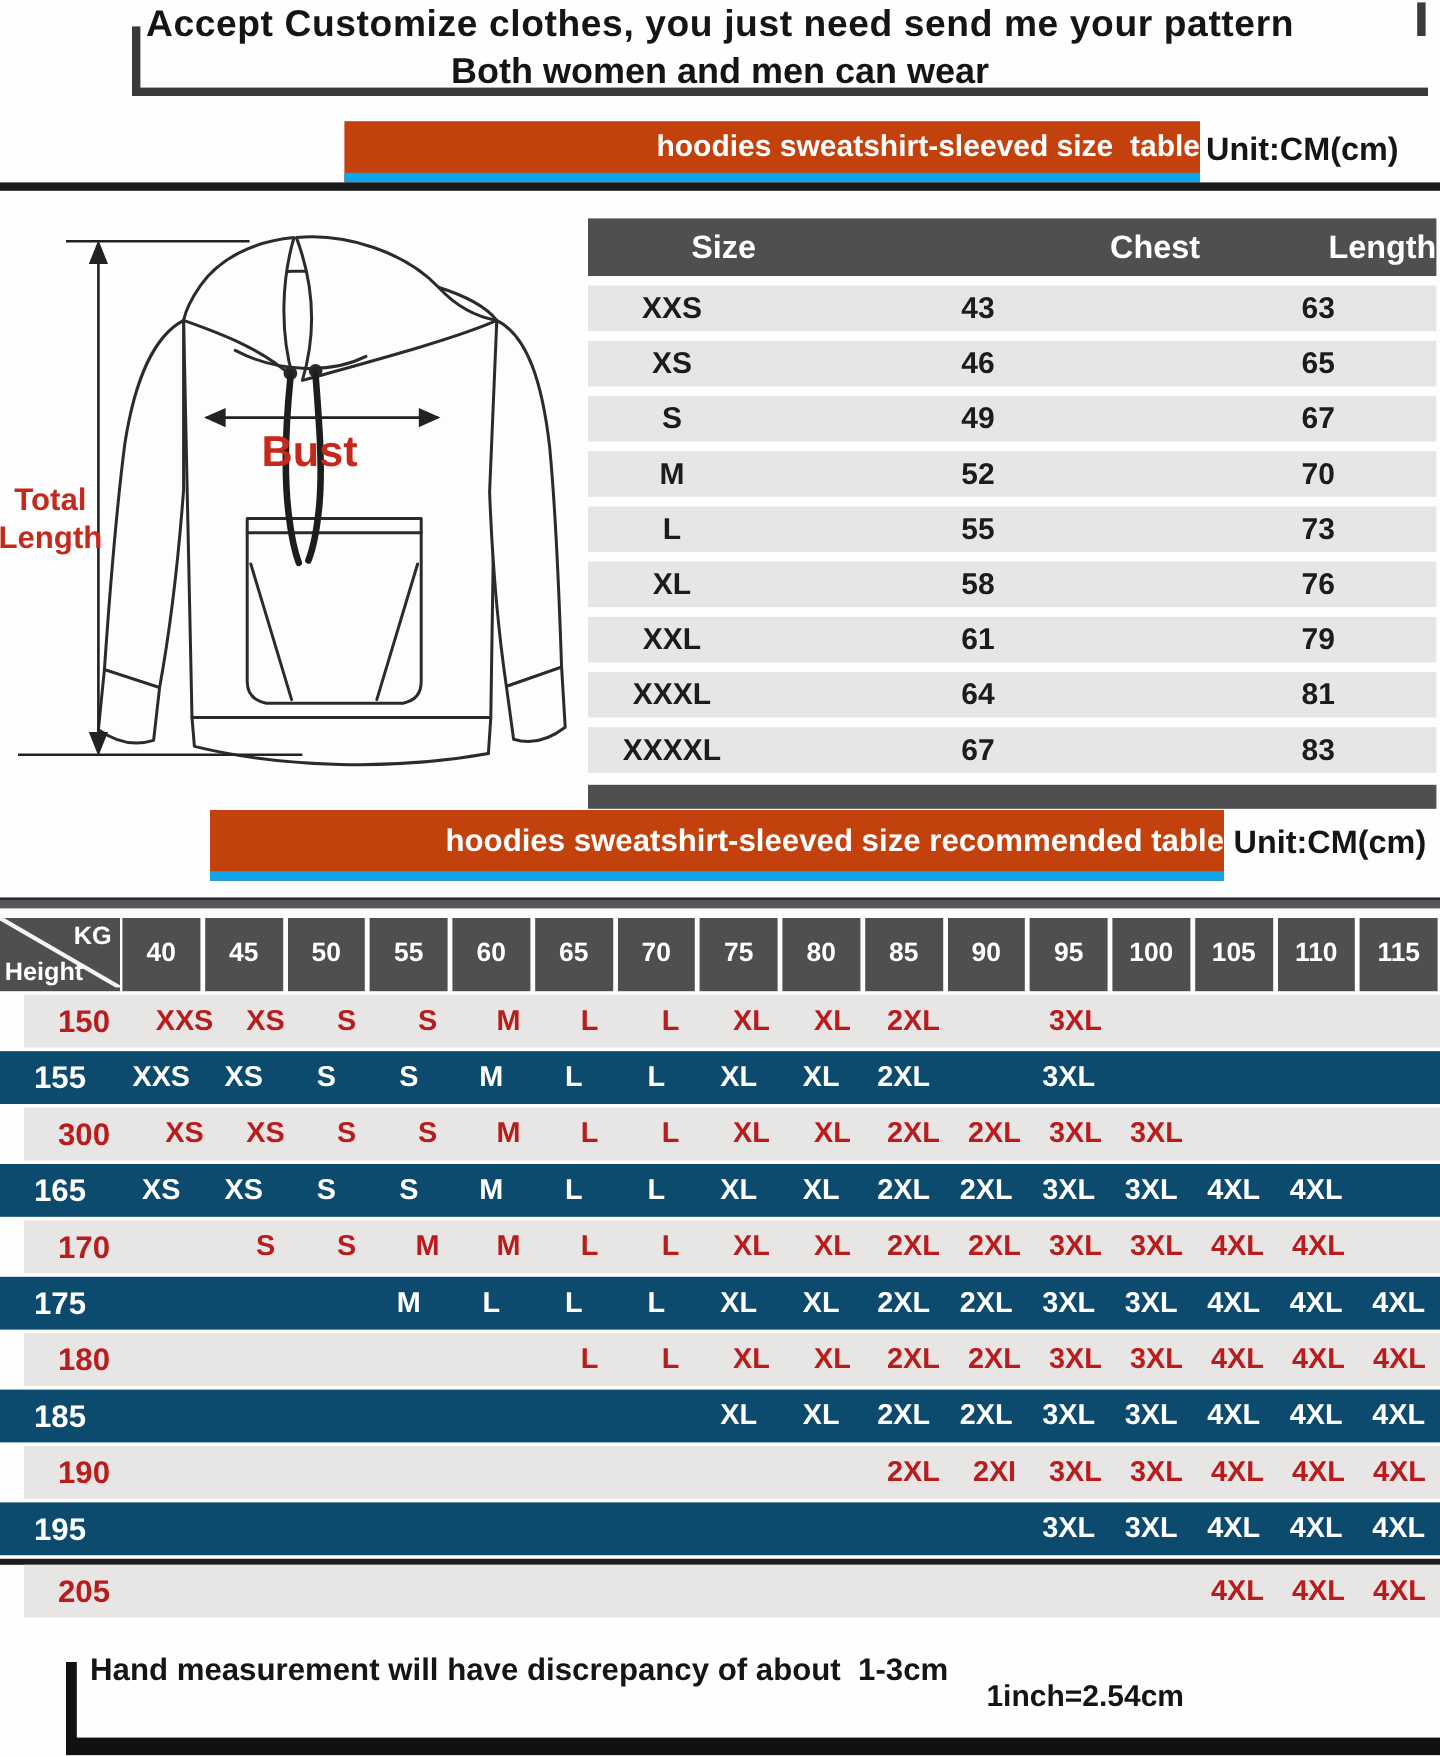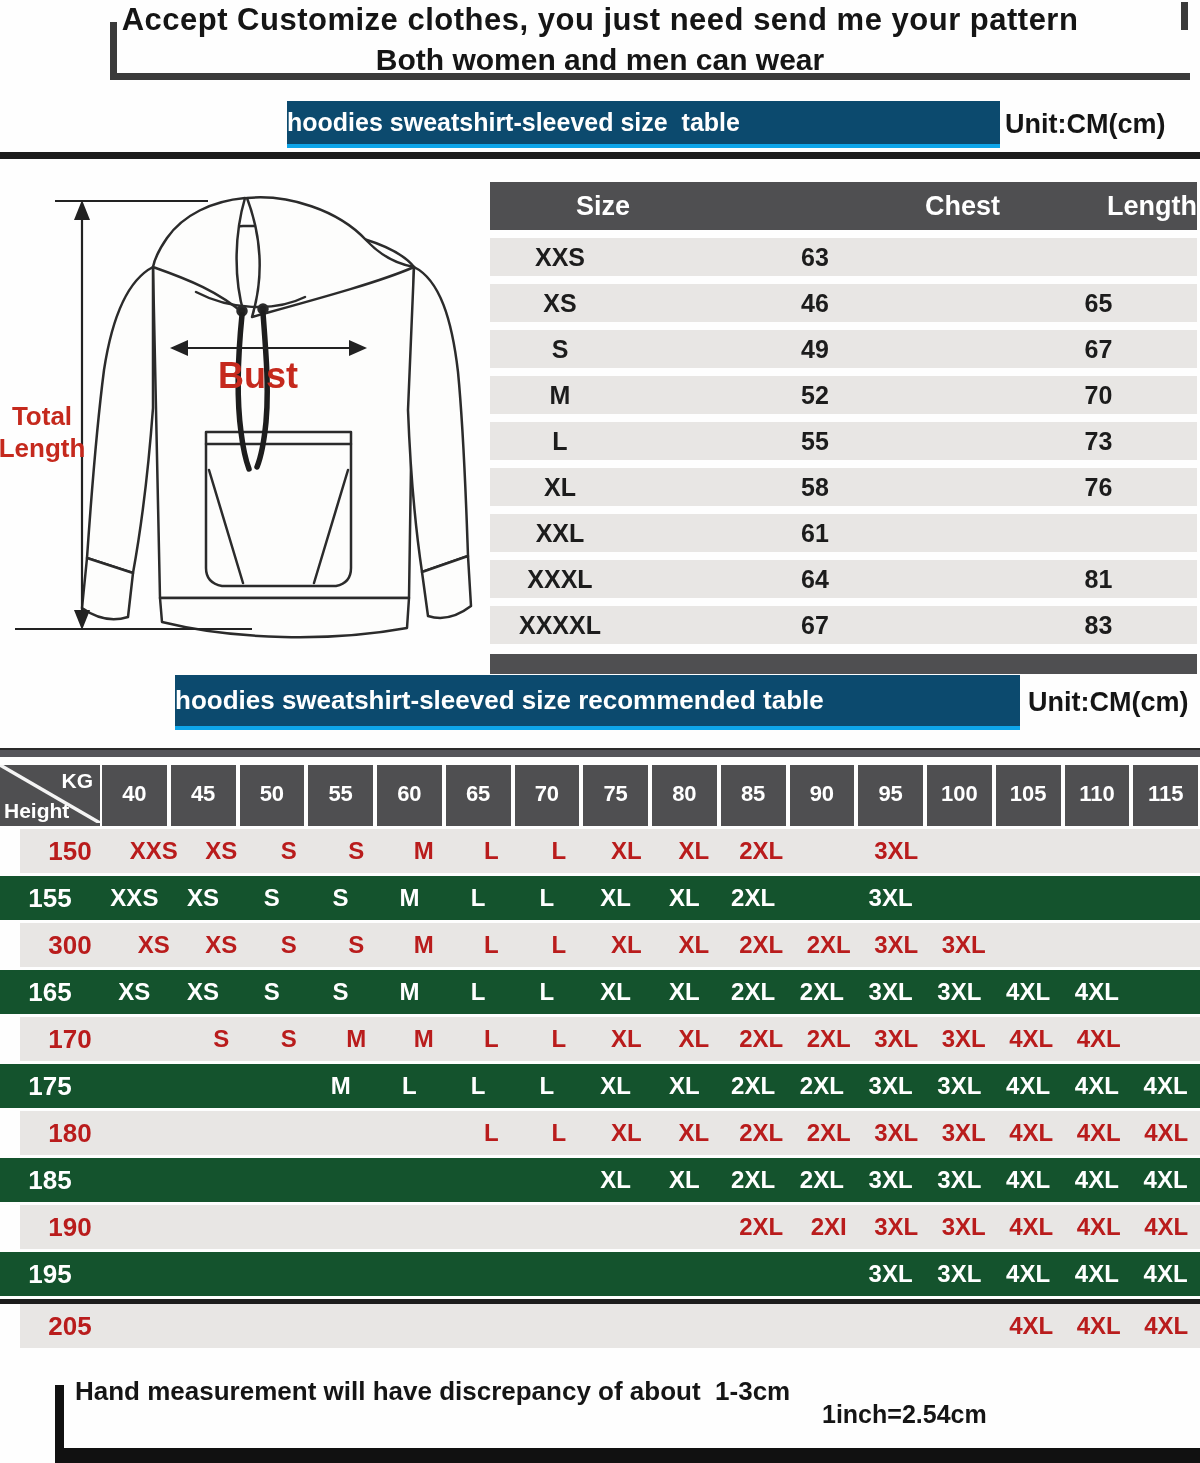--- a/index.html
+++ b/index.html
@@ -11,22 +11,22 @@
   
   .title-wrap{position:absolute;left:0;top:0;width:1200px;text-align:center;}
   .title-line1{font-size:31px;font-weight:bold;margin-top:2px;letter-spacing:.5px;}
   .title-line2{font-size:30px;font-weight:bold;margin-top:5px;}
   .deco{position:absolute;background:#3a3a3a;}
   .deco-underline{left:110px;top:73px;width:1080px;height:7px;}
   .deco-left-tick{left:110px;top:22px;width:7px;height:58px;}
   .deco-right-tick{left:1181px;top:2px;width:7px;height:28px;}
   
   .banner{
-    position:absolute;background:#0c4a6e;color:#fff;font-weight:bold;text-align:left;
-    border-bottom:4px solid #0ea5e9;
+    position:absolute;background:#c2410c;color:#fff;font-weight:bold;text-align:right;
+    border-bottom:8px solid #0ea5e9;
   }
   .banner1{left:287px;top:101px;width:713px;height:43px;line-height:43px;font-size:25px;}
   .banner2{left:175px;top:675px;width:845px;height:51px;line-height:51px;font-size:26px;}
   .unit{position:absolute;font-weight:bold;font-size:27px;}
   .unit1{left:1005px;top:101px;height:47px;line-height:47px;}
   .unit2{left:1028px;top:675px;height:55px;line-height:55px;}
   .black-line{position:absolute;left:0;top:152px;width:1200px;height:7px;background:#1b1b1b;}
   .gray-line{position:absolute;left:0;top:748px;width:1200px;height:7px;background:#55555a;border-top:2px solid #2a2a2a;}
   
   .diagram{position:absolute;left:0;top:170px;width:485px;height:480px;}
@@ -41,21 +41,21 @@
   .rt-grid{display:grid;grid-template-columns:100px repeat(16,1fr);}
   .rt-header{height:61px;}
   .rt-corner{position:relative;background:#4f4f51;color:#fff;}
   .rt-corner svg{position:absolute;left:0;top:0;}
   .rt-corner .c-kg{position:absolute;right:7px;top:4px;font-size:21px;font-weight:bold;}
   .rt-corner .c-height{position:absolute;left:4px;bottom:3px;font-size:21px;font-weight:bold;}
   .rt-kg{background:#4f4f51;color:#fff;margin:0 2px;text-align:center;line-height:58px;font-size:22px;font-weight:bold;}
   .rt-row{height:44px;line-height:44px;margin-top:3px;text-align:center;font-size:24px;font-weight:bold;}
   .rt-row .rt-height{font-size:26px;}
   .rt-row.light{background:#e8e6e4;color:#b91c1c;margin-left:20px;}
-  .rt-row.dark{background:#14532d;color:#fff;}
+  .rt-row.dark{background:#0c4a6e;color:#fff;}
   .rt-sep{height:5px;background:#1c1c1c;margin-top:3px;}
   .rt-sep + .rt-row{margin-top:0;}
   
   .foot-bar-left{position:absolute;left:55px;top:1385px;width:9px;height:66px;background:#111;}
   .foot-bar-bottom{position:absolute;left:55px;top:1448px;width:1145px;height:15px;background:#111;}
   .foot-note{position:absolute;left:75px;top:1376px;font-size:26px;font-weight:bold;}
   .foot-conv{position:absolute;left:822px;top:1400px;font-size:25px;font-weight:bold;}
 </style>
 </head>
 <body>
@@ -125,20 +125,21 @@
 
   <div class="size-table">
     <div class="st-grid st-header">
       <div>Size</div>
       <div>Chest</div>
       <div>Length</div>
     </div>
     <div id="size-table-rows">
         <div class="st-grid st-row">
           <div>XXS</div>
+          <div>43</div>
           <div>63</div>
         </div>
         <div class="st-grid st-row">
           <div>XS</div>
           <div>46</div>
           <div>65</div>
         </div>
         <div class="st-grid st-row">
           <div>S</div>
           <div>49</div>
@@ -155,20 +156,21 @@
           <div>73</div>
         </div>
         <div class="st-grid st-row">
           <div>XL</div>
           <div>58</div>
           <div>76</div>
         </div>
         <div class="st-grid st-row">
           <div>XXL</div>
           <div>61</div>
+          <div>79</div>
         </div>
         <div class="st-grid st-row">
           <div>XXXL</div>
           <div>64</div>
           <div>81</div>
         </div>
         <div class="st-grid st-row">
           <div>XXXXL</div>
           <div>67</div>
           <div>83</div>

